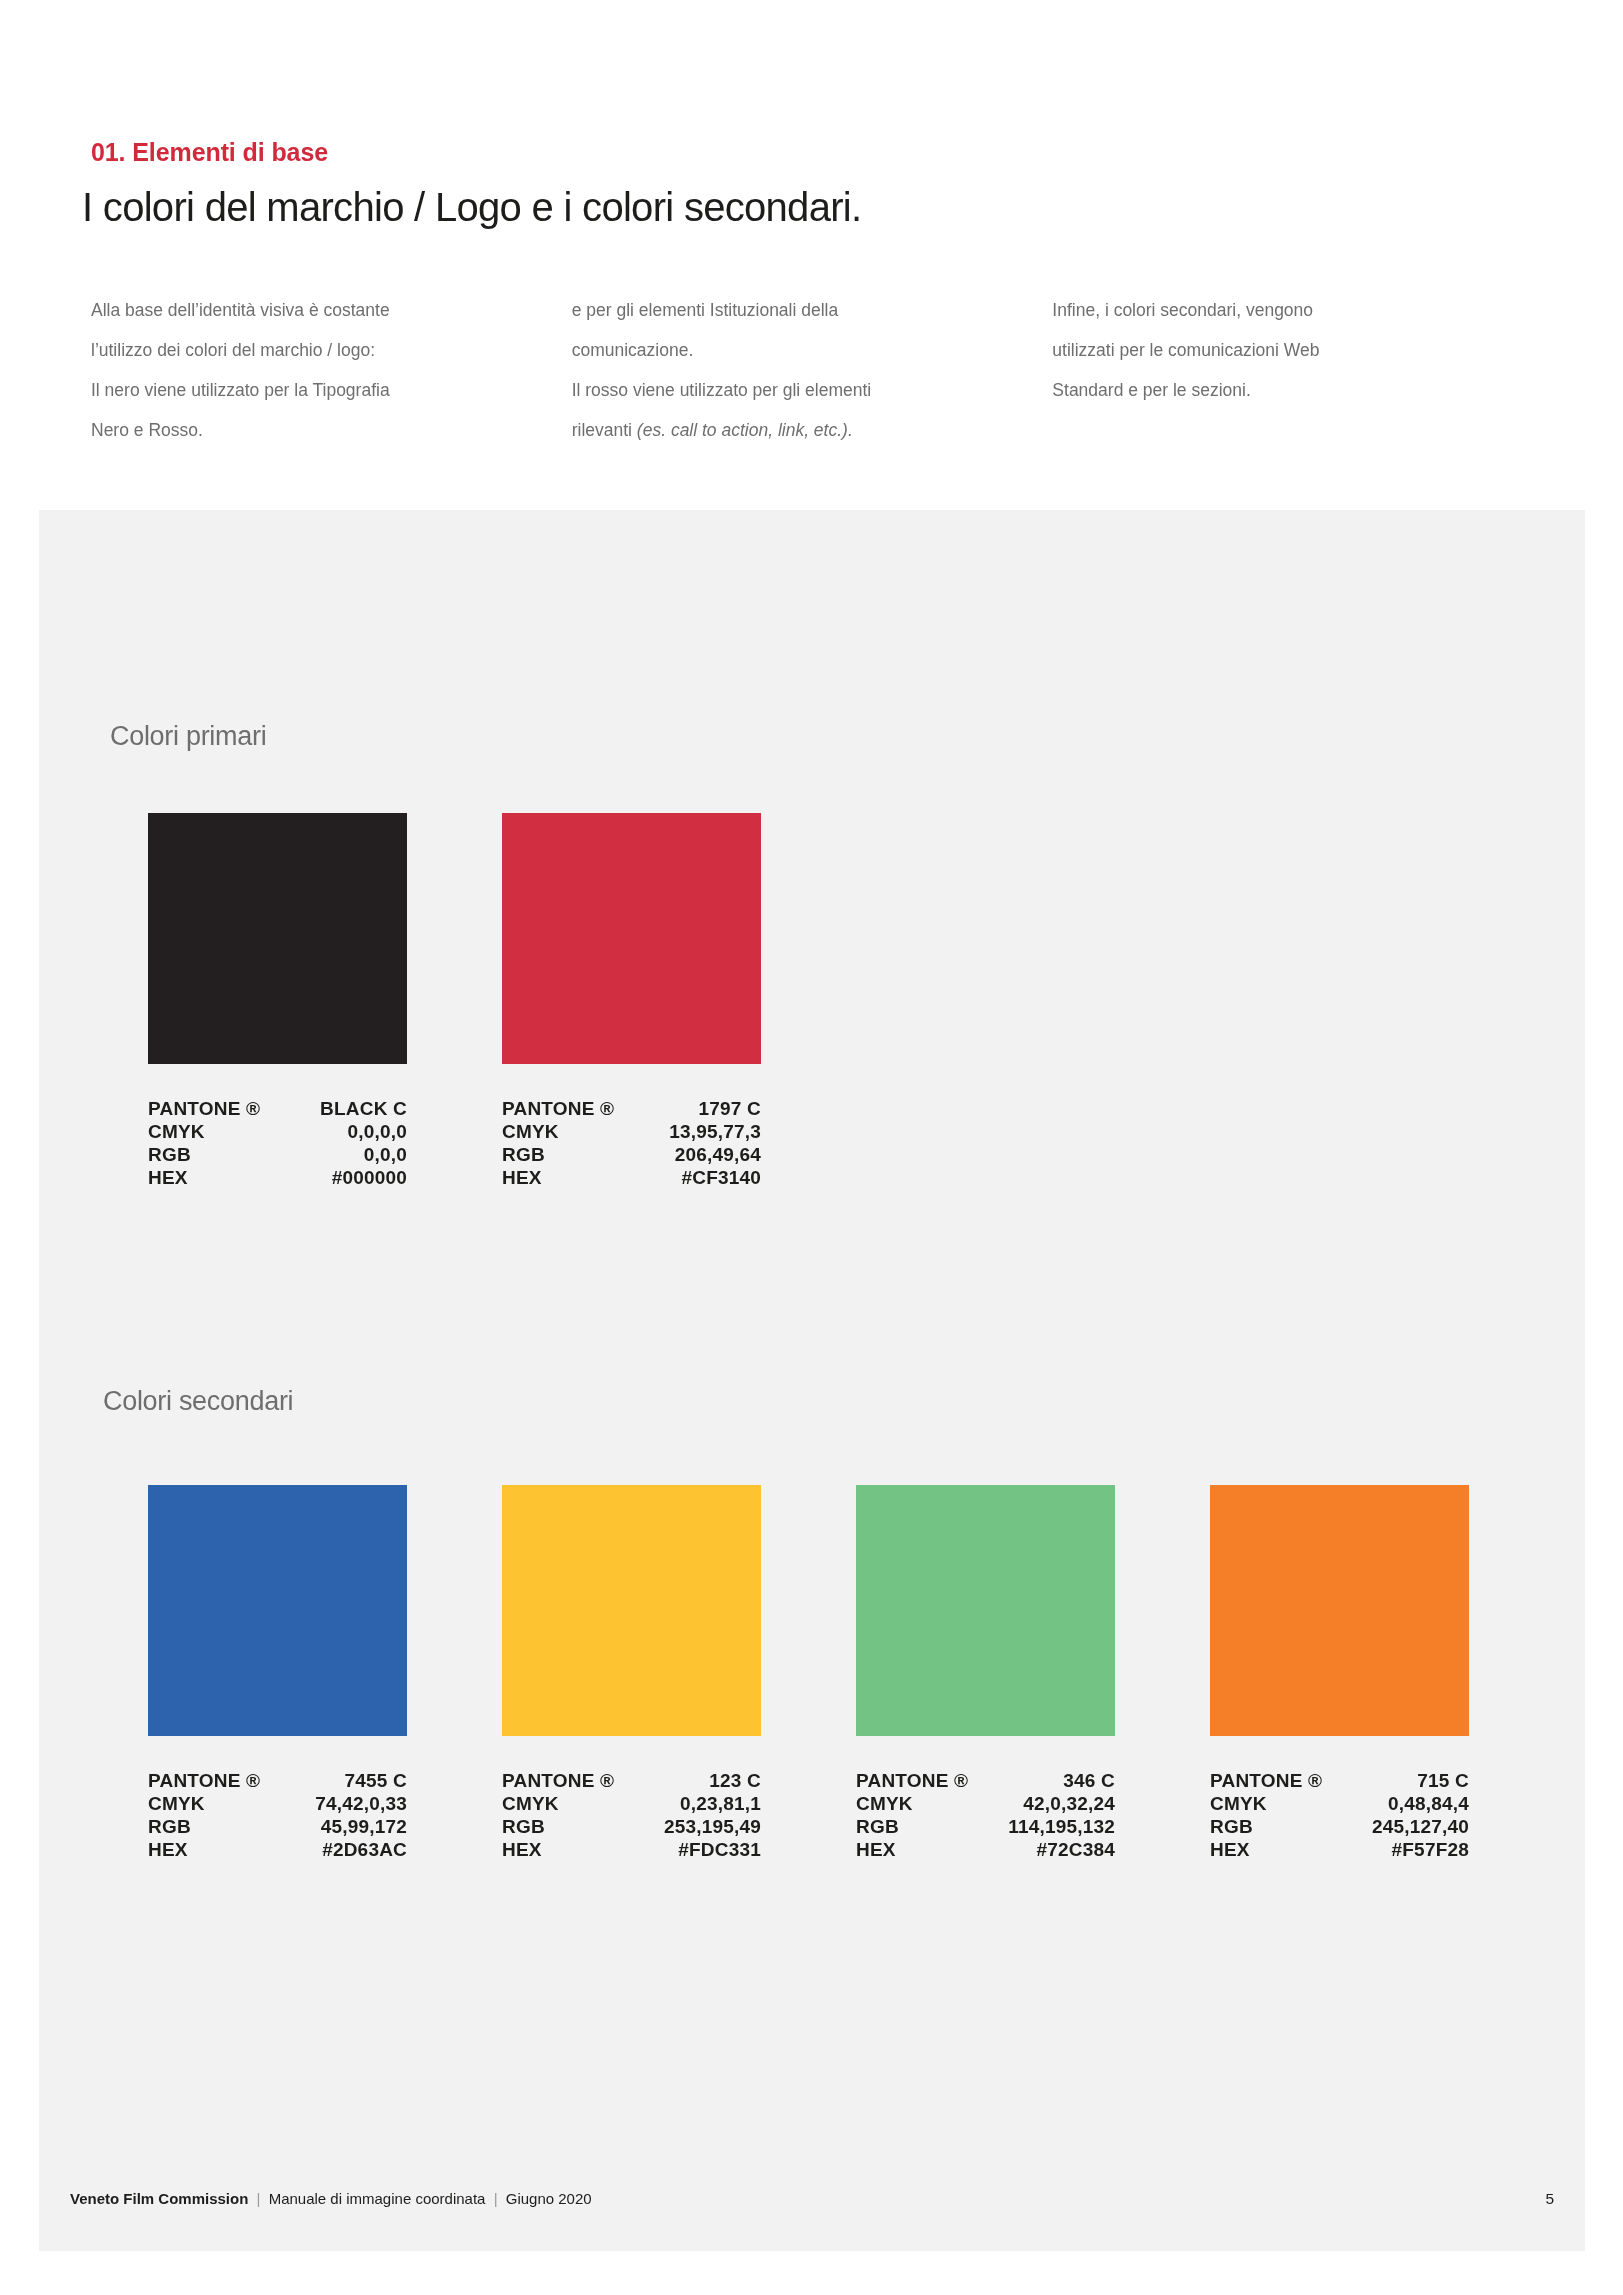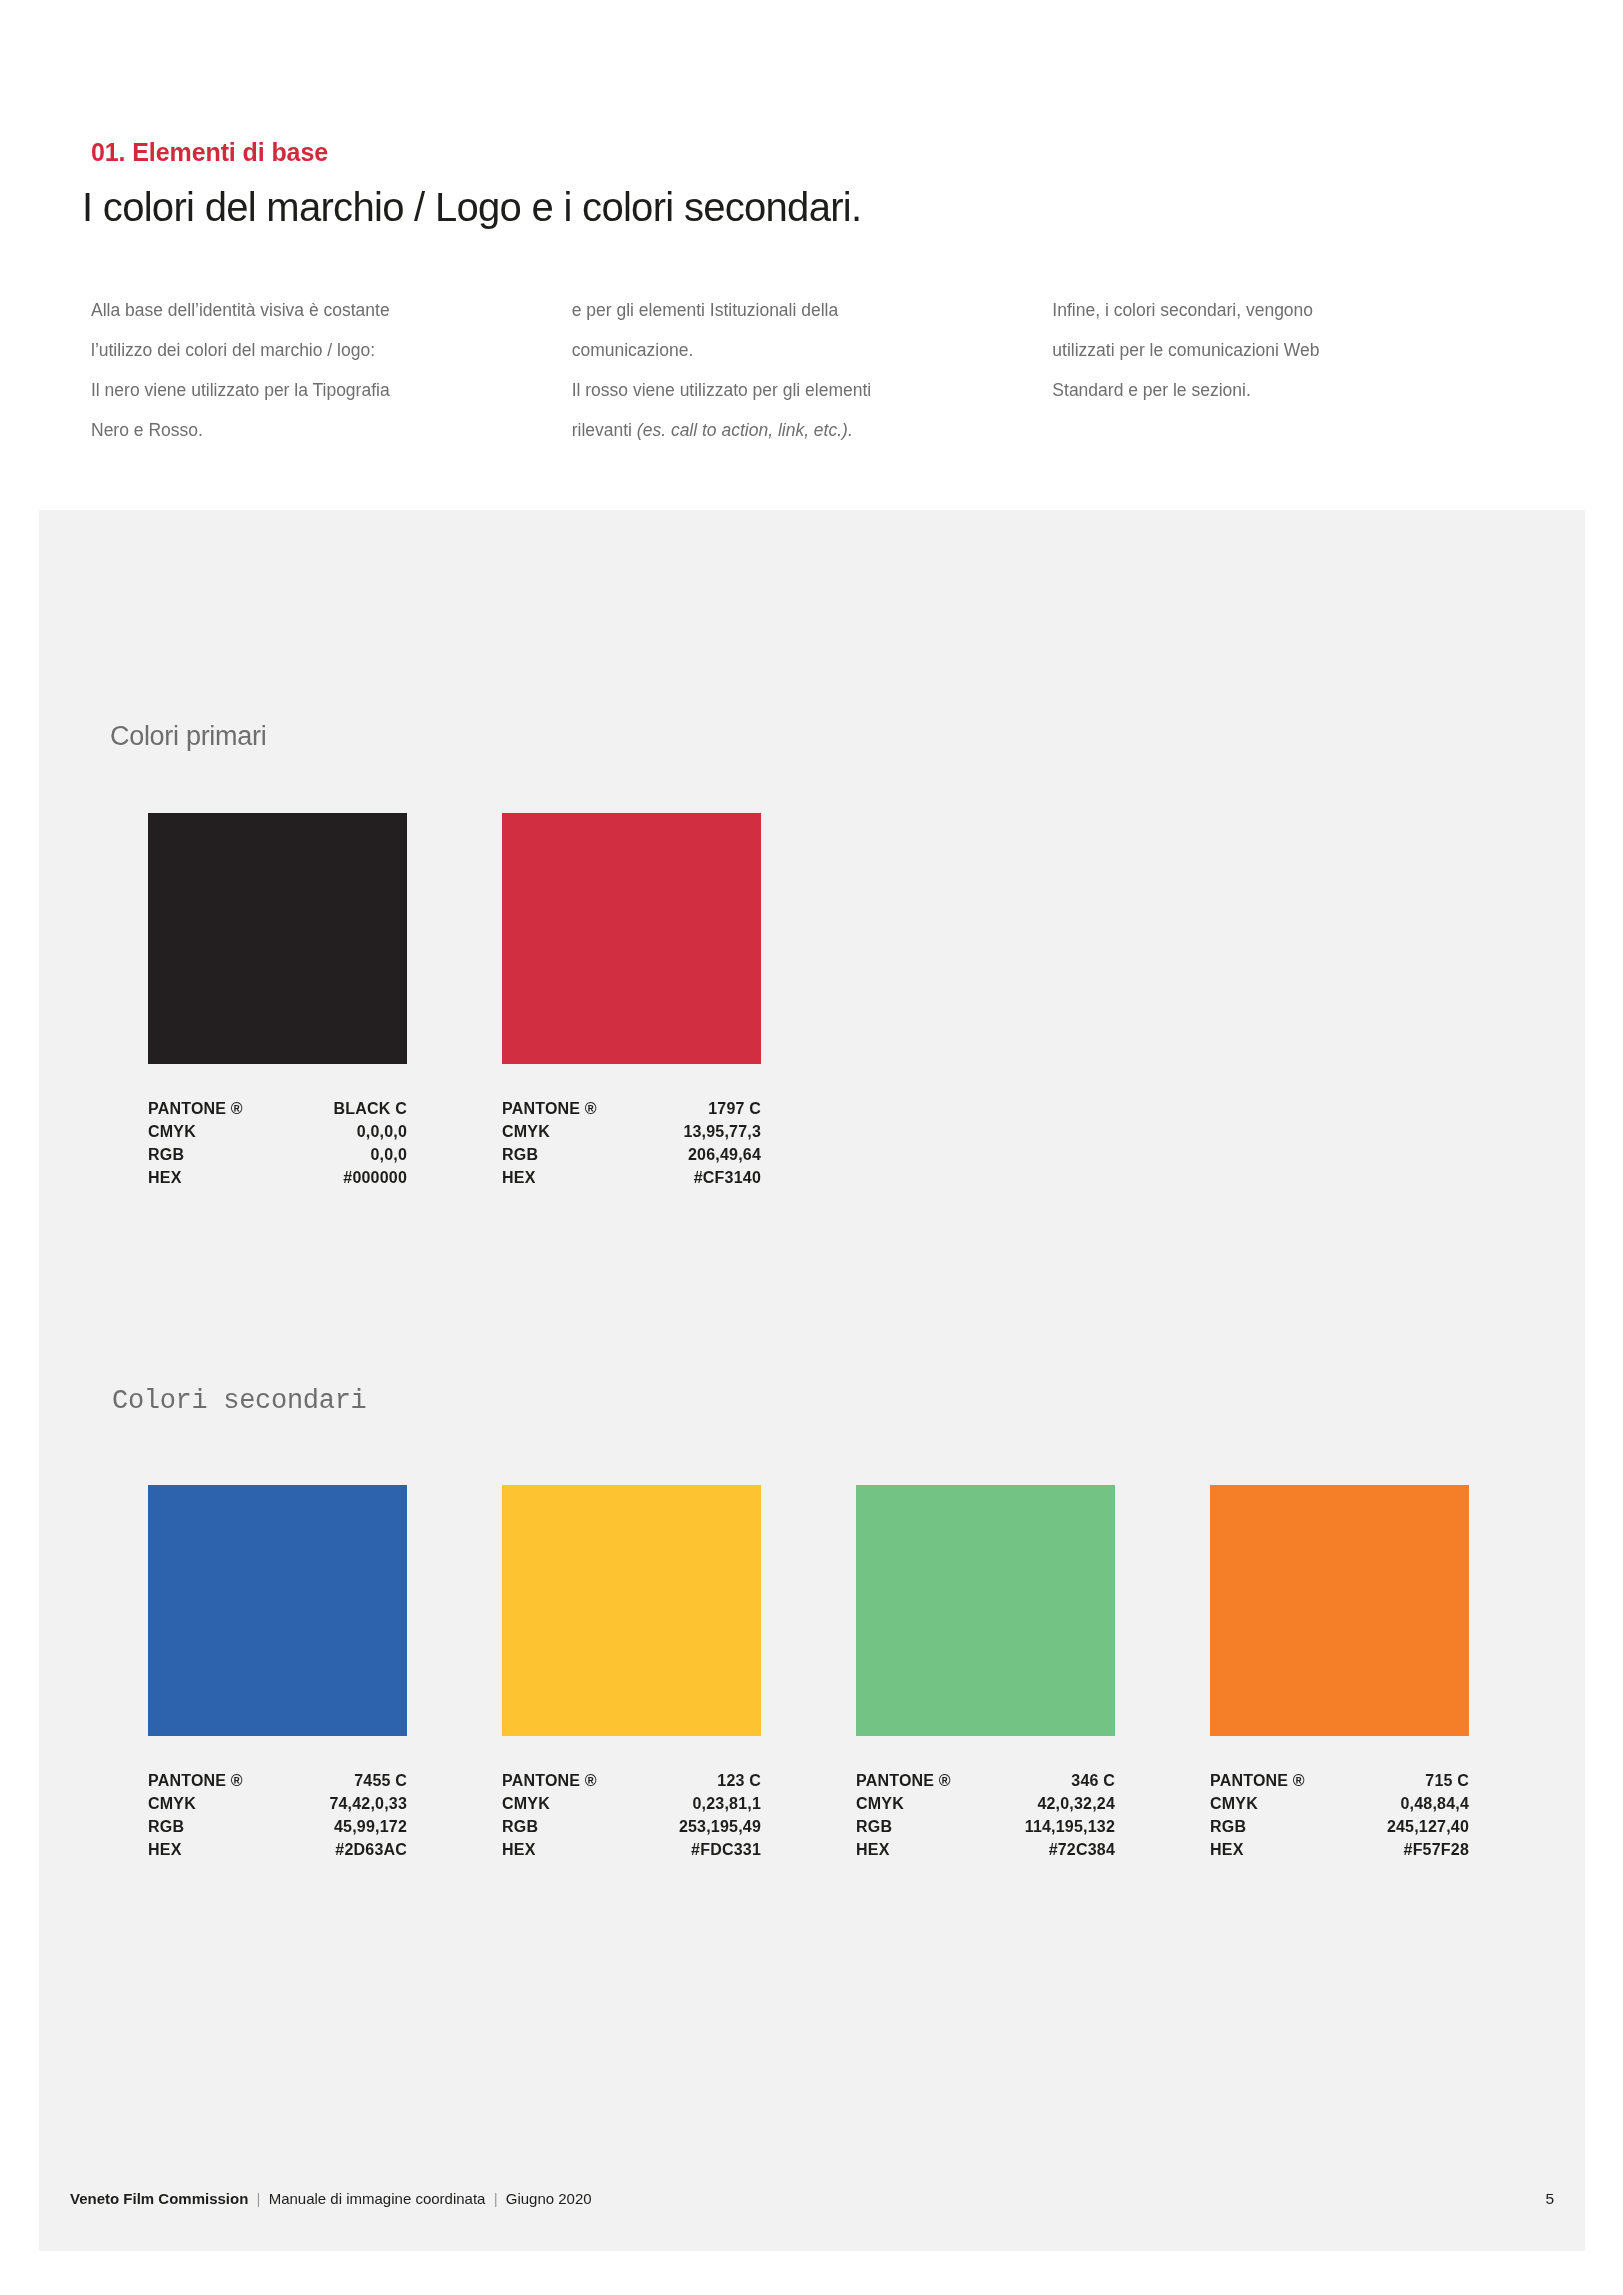--- a/index.html
+++ b/index.html
@@ -74,36 +74,36 @@
   }
 
   .section-title {
     position: absolute;
     font-size: 27px;
     font-weight: 400;
     letter-spacing: -0.3px;
     color: #6e6e6e;
   }
   .section-title.primari   { left: 110px; top: 721px; }
-  .section-title.secondari { left: 112px; top: 1386px; font-family: Liberation Mono, monospace; }
+  .section-title.secondari { left: 103px; top: 1386px; }
 
   
   .swatch {
     position: absolute;
     width: 259px;
   }
   .chip {
     width: 259px;
     height: 251px;
     display: block;
   }
 
   .specs {
     margin-top: 33px;
-    font-size: 16px;
+    font-size: 19px;
     line-height: 23px;
     font-weight: 700;
     letter-spacing: 0.2px;
     color: #1d1d1b;
   }
   .spec-row {
     display: flex;
     justify-content: space-between;
     white-space: nowrap;
   }

